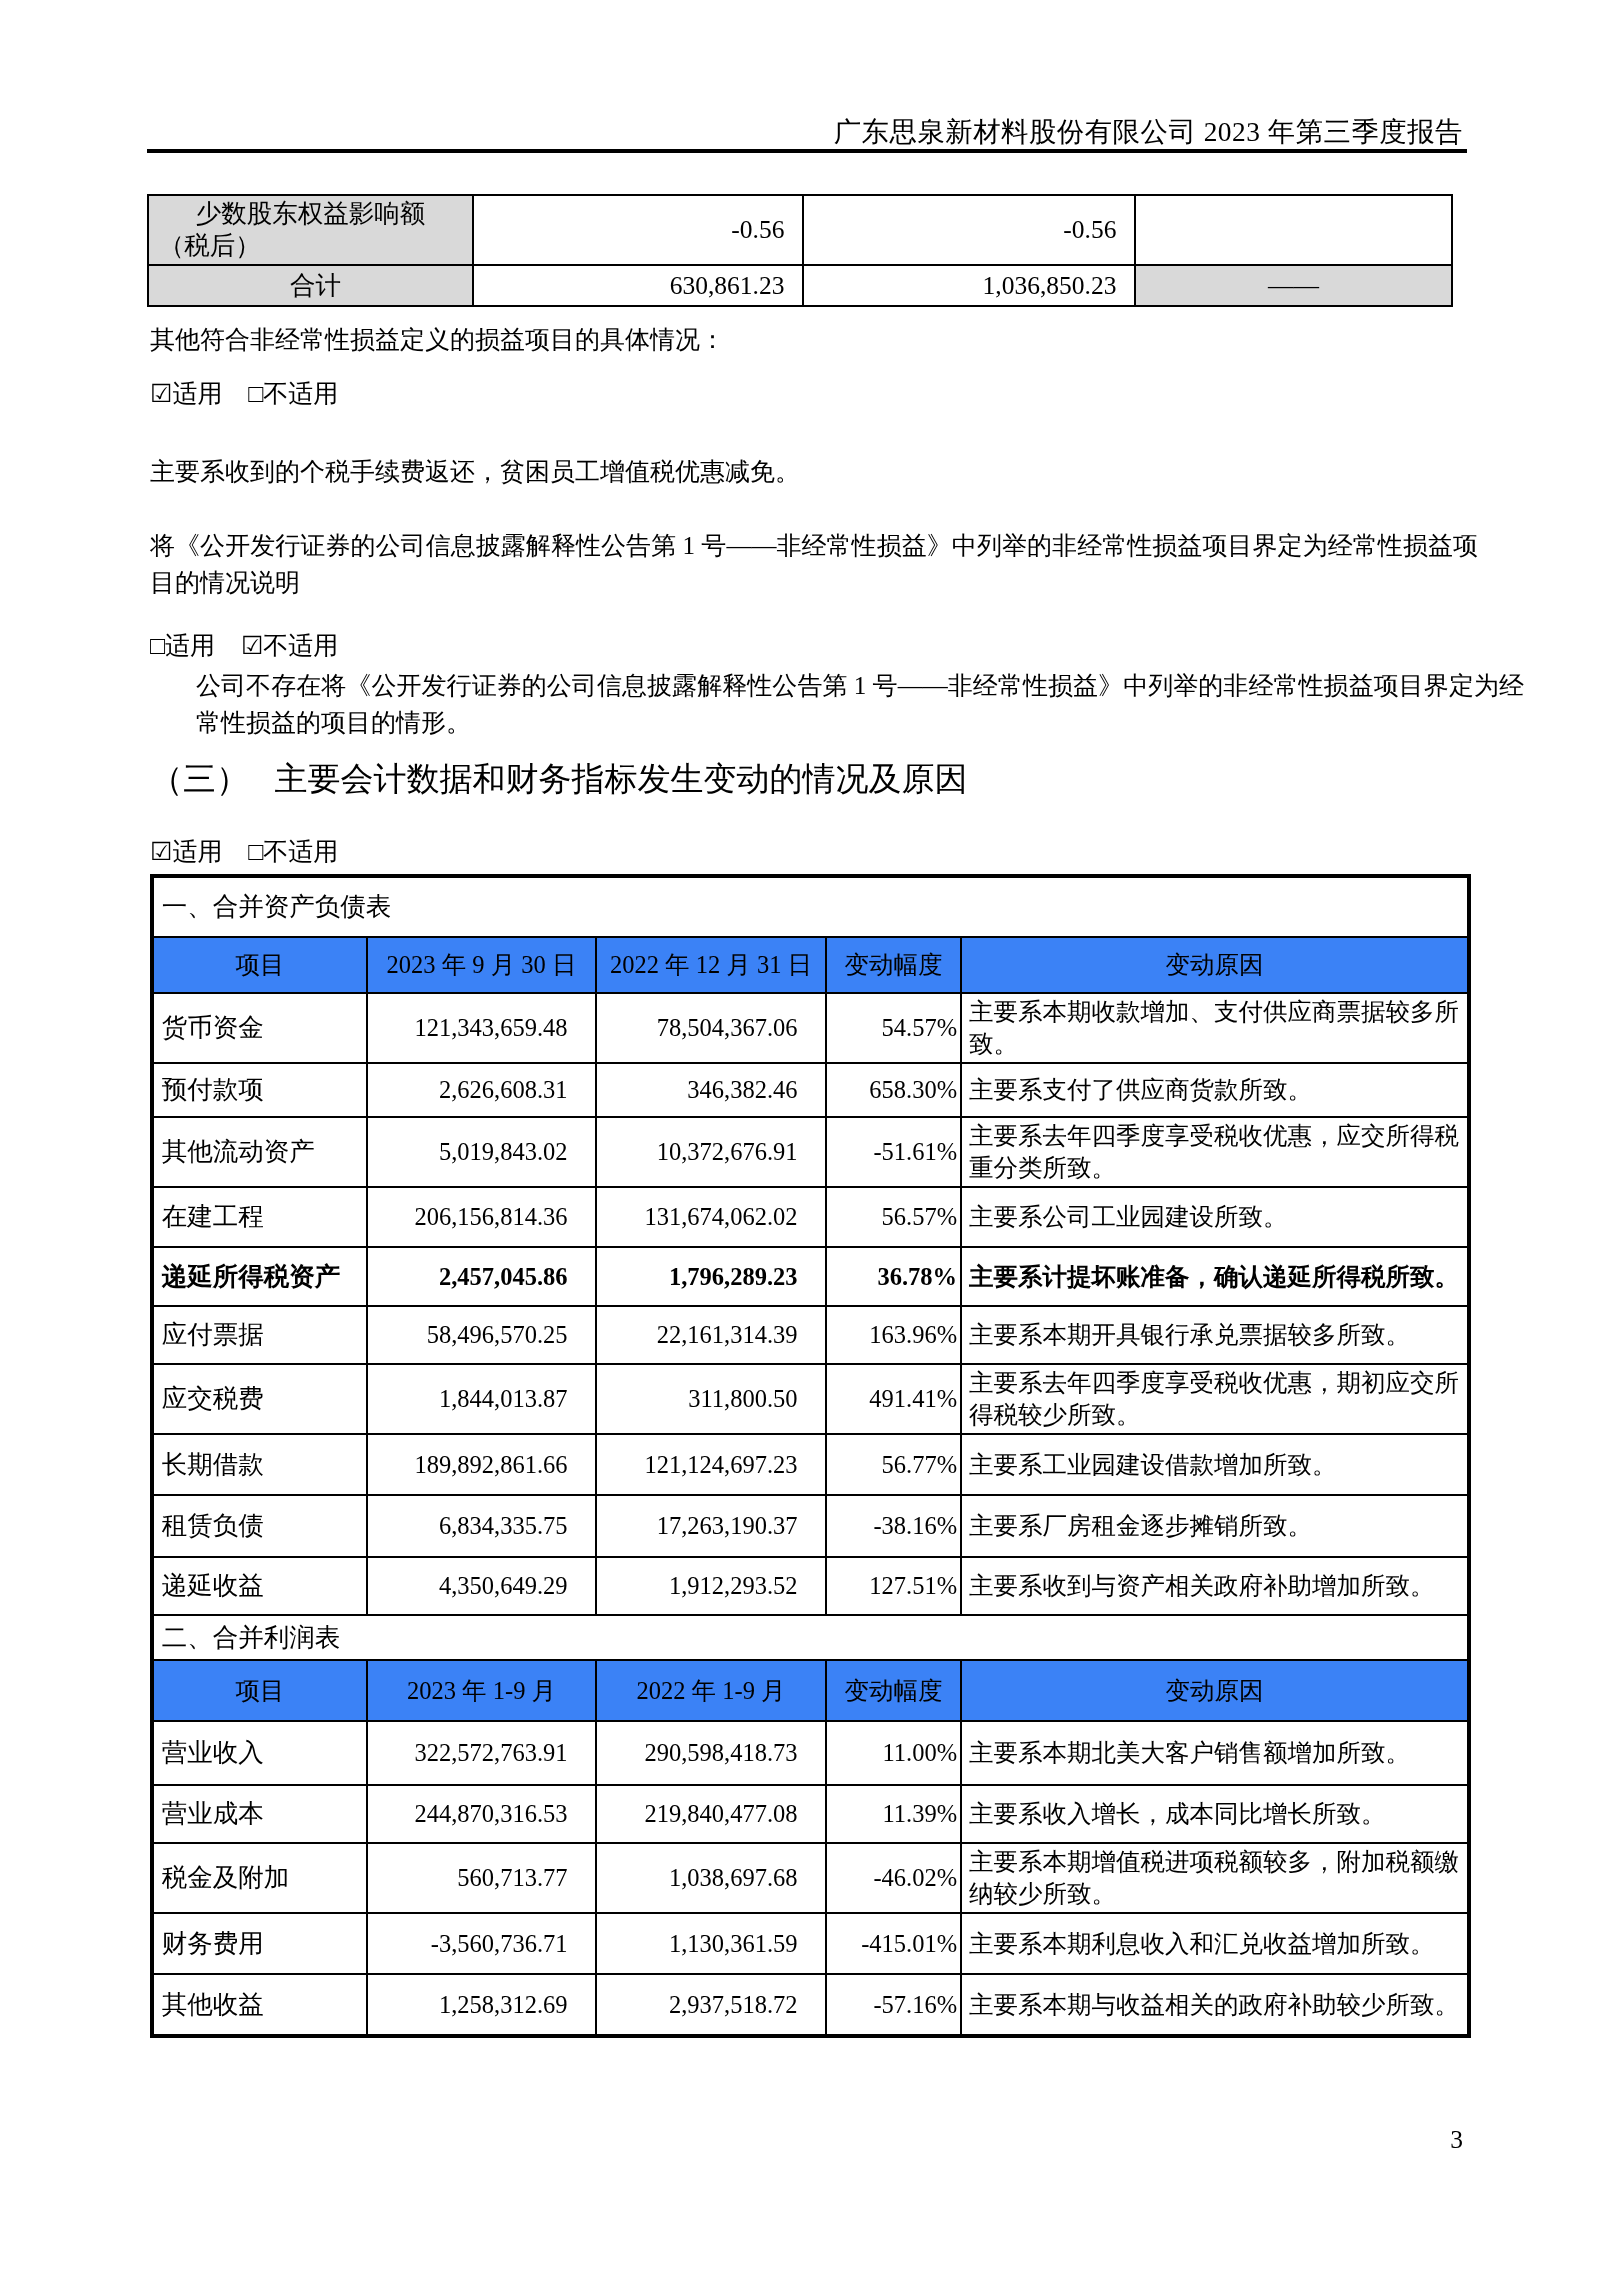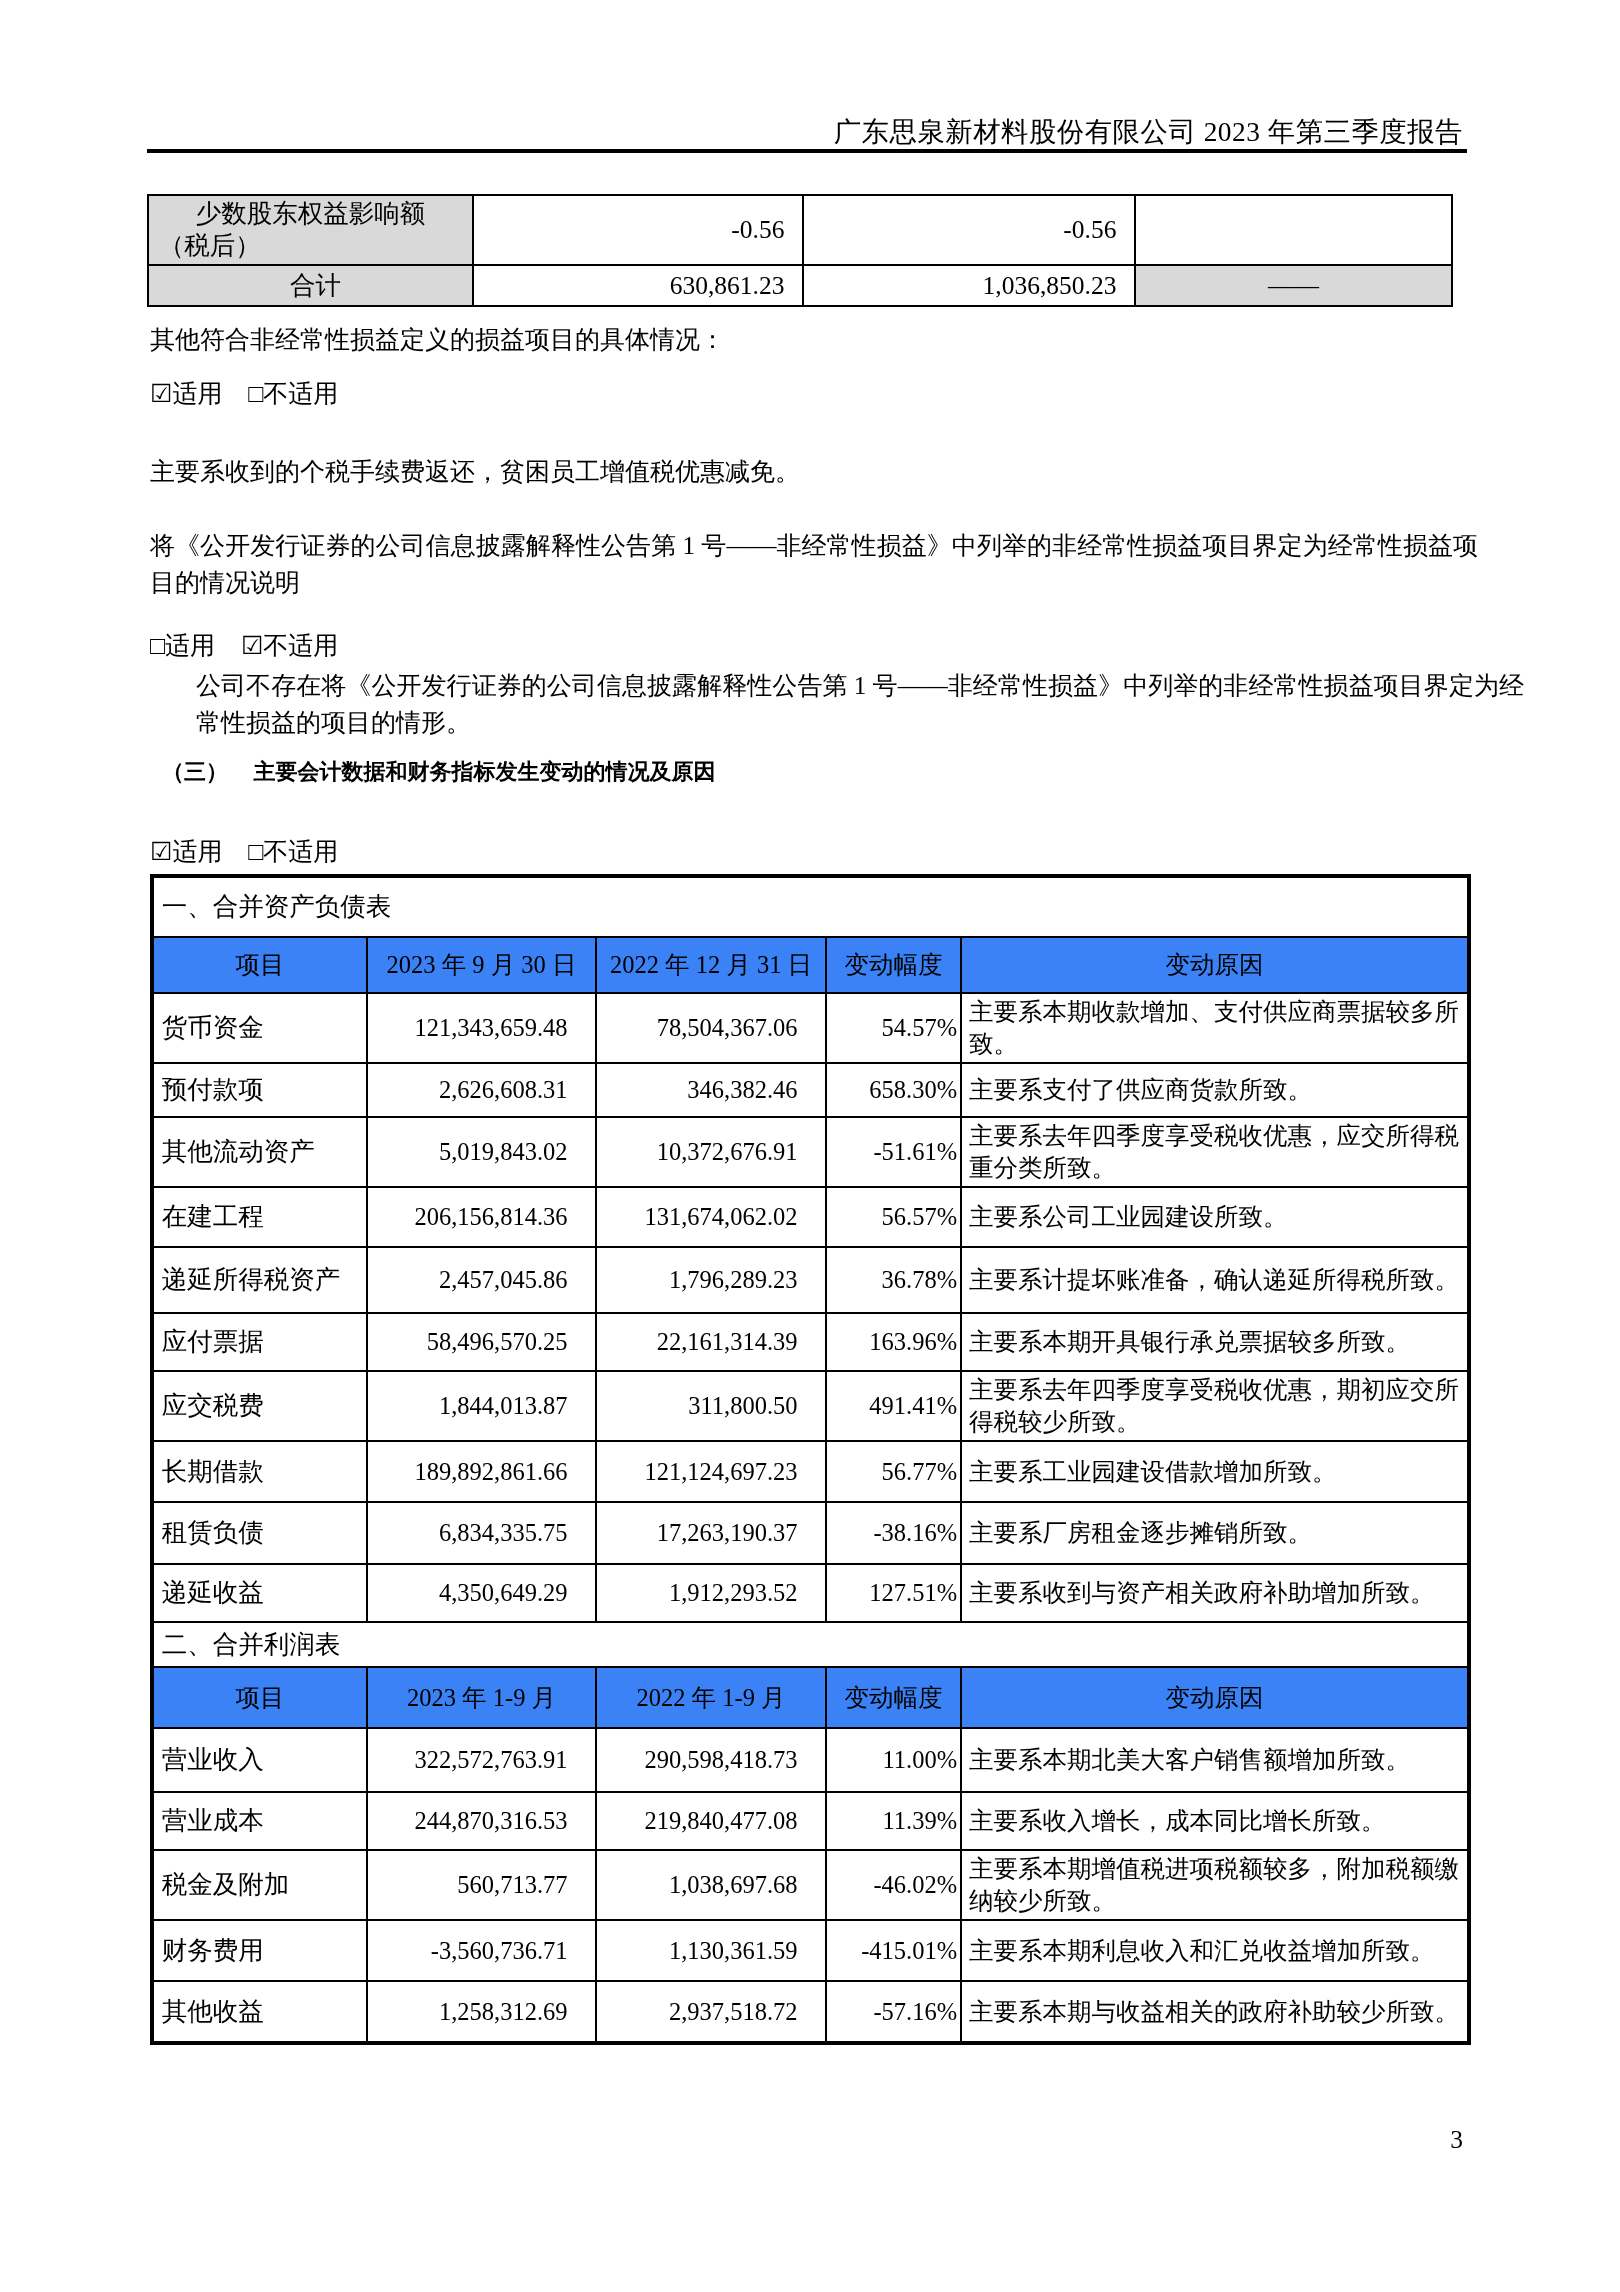--- a/index.html
+++ b/index.html
@@ -49,21 +49,21 @@
   .cb1 { top:375px; }
   .p2 { top:453px; }
   .p3 { top:527px; }
   .cb2 { top:627px; }
   .p4 { top:667px;margin-left:46px; }
   .cb3 { top:833px; }
   .cb-line .cb-opt { margin-right:19.6px; }
 
   .section-heading {
     position:absolute; left:150px; top:757px; width:1328px;
-    font-size:22px; font-weight:bold; white-space:nowrap;margin-left:12px;
+    font-size:33px; font-weight:normal; white-space:nowrap;
   }
   .section-heading .h-num { margin-right:25.5px; }
 
   
   .main-table {
     position:absolute; left:150px; top:874px; width:1317px;
     border-collapse:collapse; table-layout:fixed;
     border:4.9px solid #000;
     font-size:24.5px;
   }
@@ -80,21 +80,21 @@
     background:#3b82f6; text-align:center; font-size:24.5px;
   }
   #bs-title-row { height:61px; }
   #bs-header-row { height:56px; }
   #is-title-row { height:45px; }
   #is-header-row { height:61px; }
   #bs-rows tr:nth-child(1) { height:65px; }
   #bs-rows tr:nth-child(2) { height:54px; }
   #bs-rows tr:nth-child(3) { height:70px; }
   #bs-rows tr:nth-child(4) { height:60px; }
-  #bs-rows tr:nth-child(5) { height:66px; }
+  #bs-rows tr:nth-child(5) { height:59px;font-weight:bold; }
   #bs-rows tr:nth-child(6) { height:58px; }
   #bs-rows tr:nth-child(7) { height:70px; }
   #bs-rows tr:nth-child(8) { height:61px; }
   #bs-rows tr:nth-child(9) { height:62px; }
   #bs-rows tr:nth-child(10){ height:58px; }
   #is-rows tr:nth-child(1) { height:64px; }
   #is-rows tr:nth-child(2) { height:58px; }
   #is-rows tr:nth-child(3) { height:56px; }
   #is-rows tr:nth-child(4) { height:61px; }
   #is-rows tr:nth-child(5) { height:62px; }

